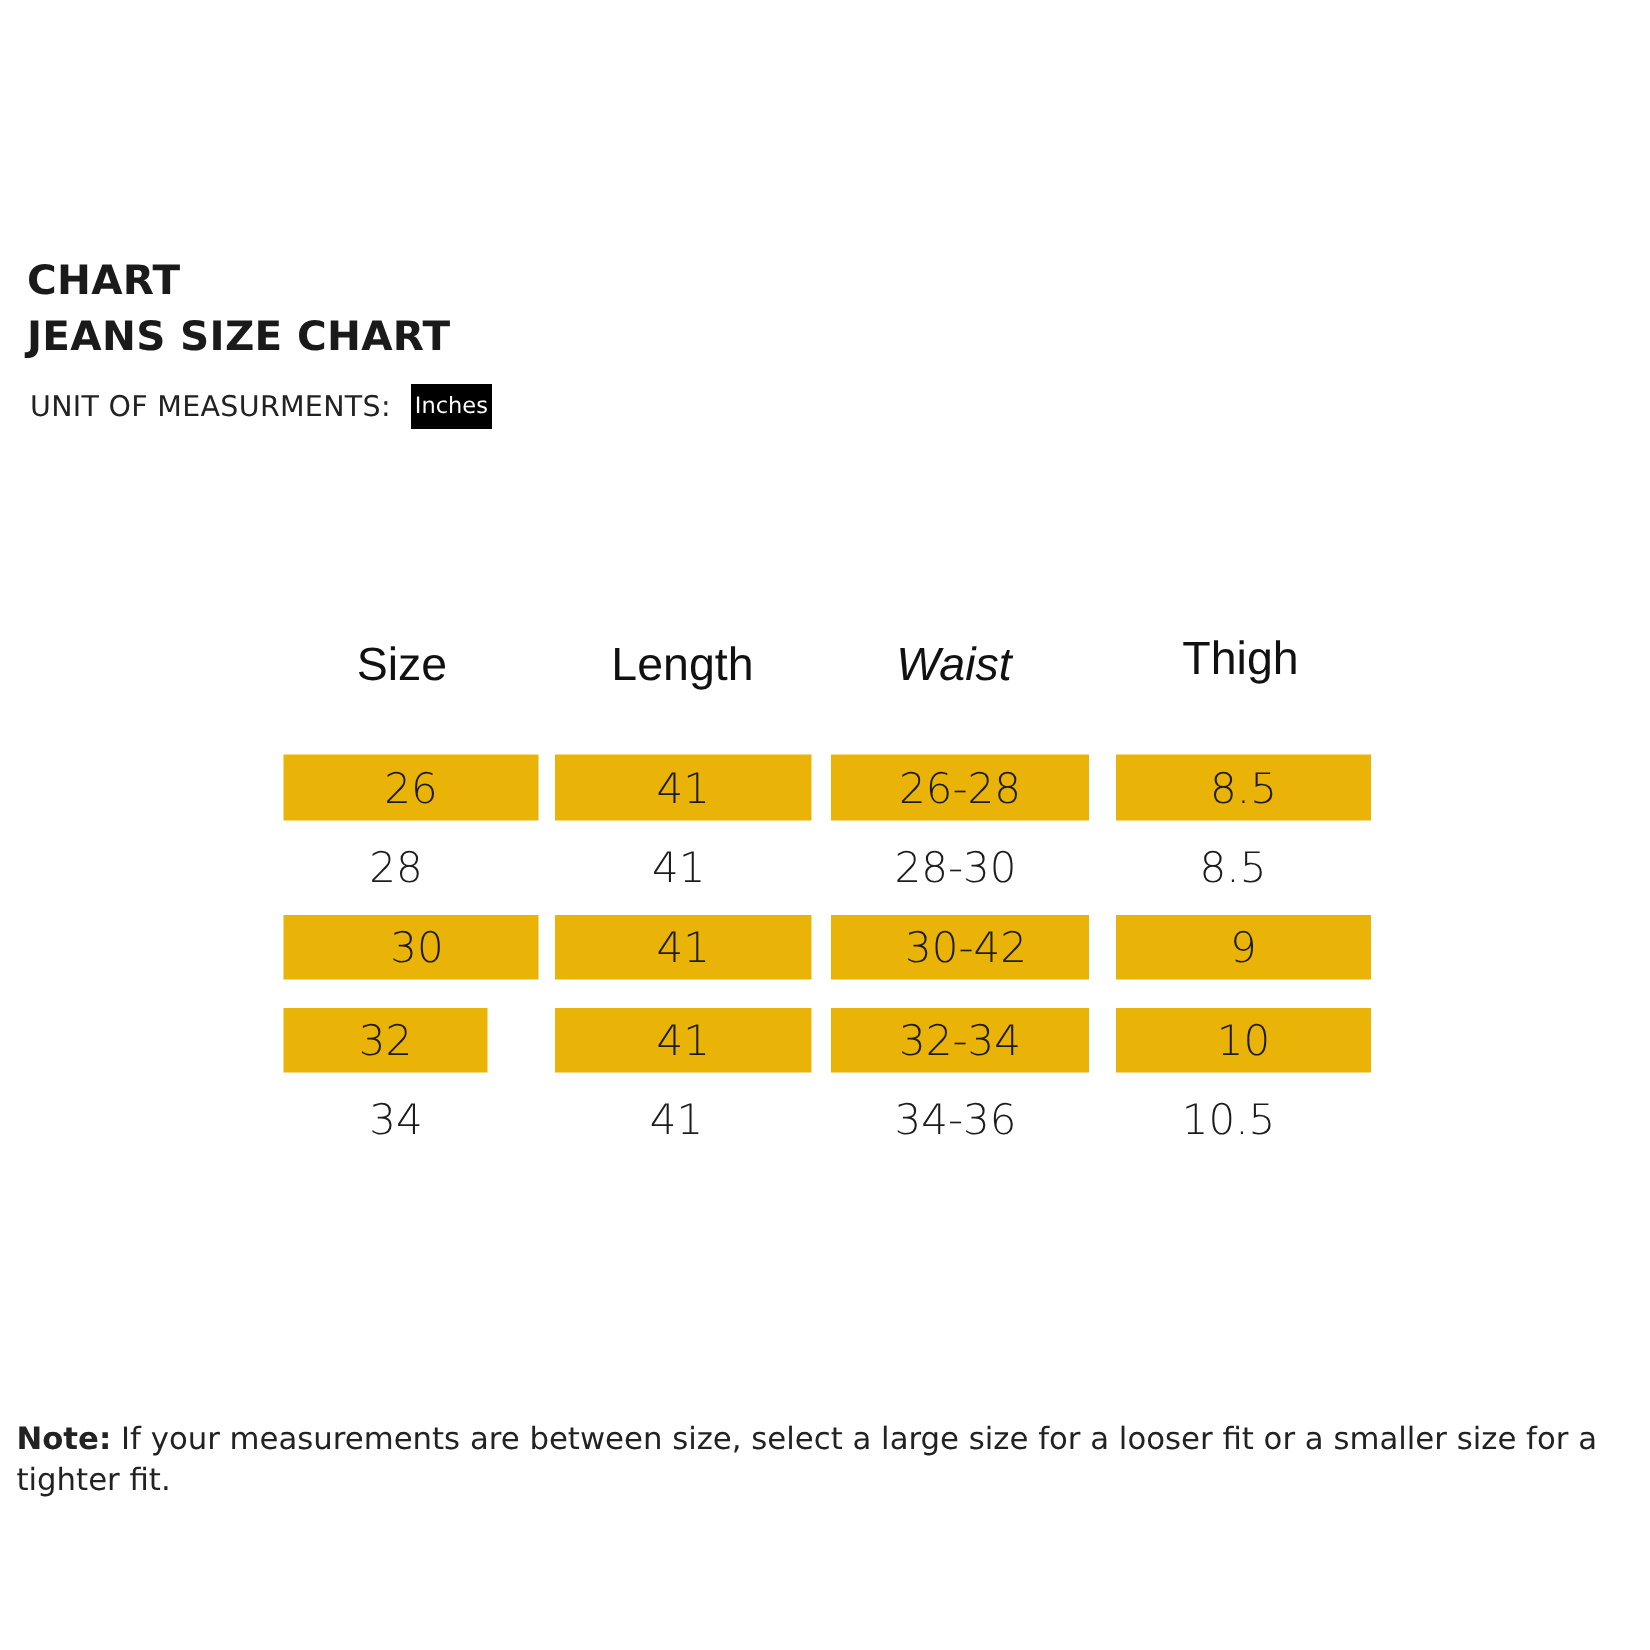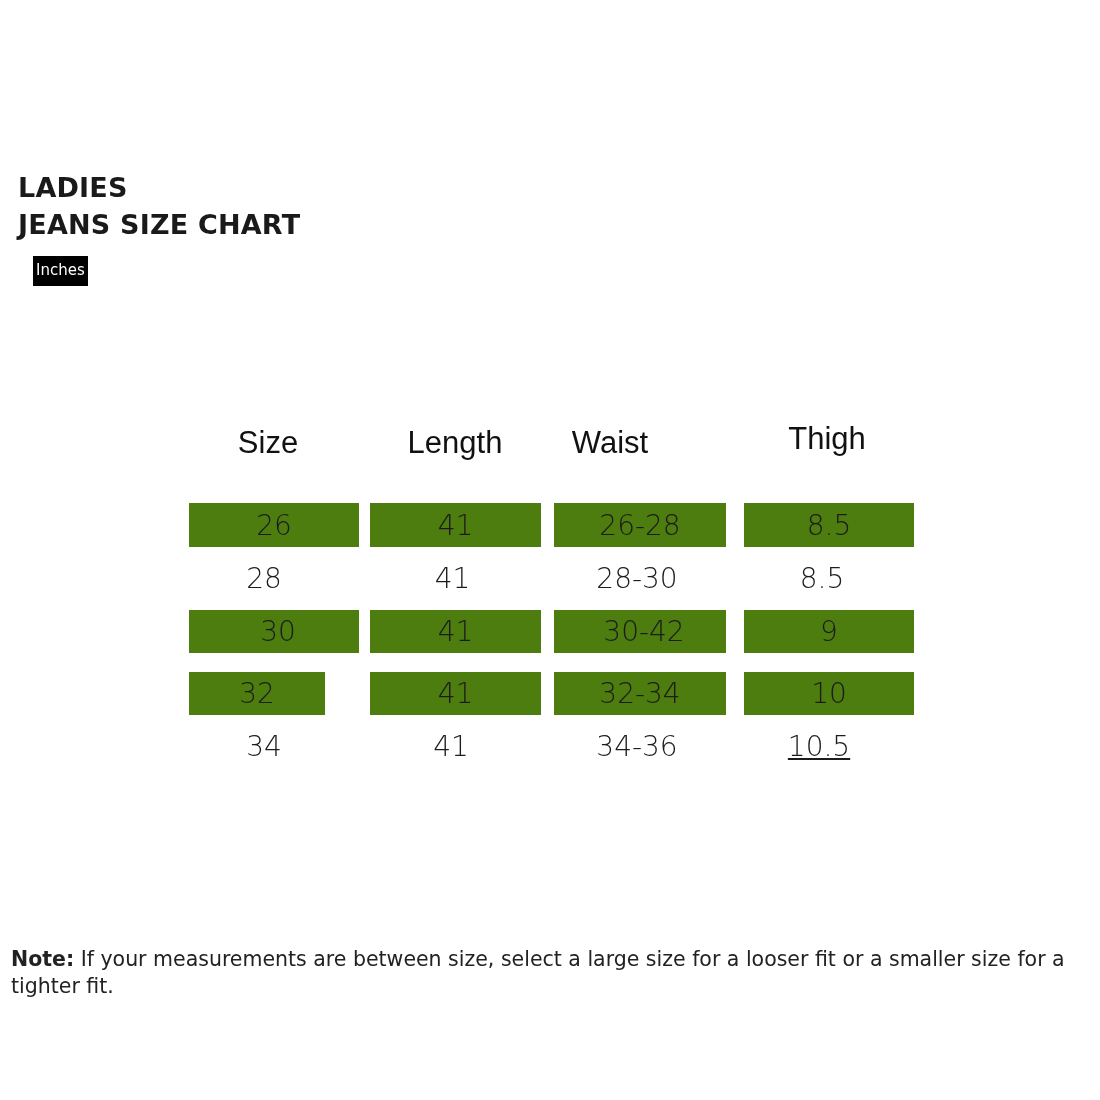--- a/index.html
+++ b/index.html
@@ -10,39 +10,40 @@
   .t1 { top: 174px; font-size: 27px; }
   .t2 { top: 211px; font-size: 27px; }
   .unit-row { position: absolute; left: 20px; top: 256px; display: flex; align-items: center; }
   .unit-label { font-size: 19px; color: #222; letter-spacing: 0.2px; font-family: "DejaVu Sans", sans-serif; }
   .unit-badge { margin-left: 13px; background: #000; color: #ffffff; font-size: 15px;
                 padding: 5px 3px 7px 3px; line-height: 18px; font-family: "DejaVu Sans", sans-serif; }
   .hdr { position: absolute; top: 425px; font-size: 31px; color: #111; text-align: center; width: 180px;
          font-family: "Liberation Sans", sans-serif; }
   .cell { position: absolute; height: 44px; display: flex; align-items: center; justify-content: center;
           font-size: 28px; color: #1c1c1c; font-family: "DejaVu Sans", sans-serif; font-weight: 300; }
-  .shaded { background: #4d7c0f; }
+  .shaded { background: #eab308; }
   .note { position: absolute; left: 11px; top: 946px; width: 1080px; font-size: 20.5px; line-height: 27px;
           color: #222; font-family: "DejaVu Sans", sans-serif; }
   .note b { font-weight: 700; }
 </style>
 </head>
 <body>
 
-<div class="title t1">LADIES</div>
+<div class="title t1">CHART</div>
 <div class="title t2">JEANS SIZE CHART</div>
 
 <div class="unit-row">
+  <span class="unit-label">UNIT OF MEASURMENTS:</span>
   <span class="unit-badge">Inches</span>
 </div>
 
 <div>
   <div class="hdr" style="left:178px;">Size</div>
   <div class="hdr" style="left:365px;">Length</div>
-  <div class="hdr" style="left:520px;">Waist</div>
+  <div class="hdr" style="left:546px;font-style:italic;">Waist</div>
   <div class="hdr" style="left:737px; top:421px;">Thigh</div>
 
   <div>
     <div class="cell shaded" style="left:189px;top:503px;width:170px;">26</div>
     <div class="cell shaded" style="left:370px;top:503px;width:171px;">41</div>
     <div class="cell shaded" style="left:554px;top:503px;width:172px;">26-28</div>
     <div class="cell shaded" style="left:744px;top:503px;width:170px;">8.5</div>
   </div>
 
   <div>
@@ -63,17 +64,17 @@
     <div class="cell shaded" style="left:189px;top:672px;width:136px;height:43px;text-align:right;">32</div>
     <div class="cell shaded" style="left:370px;top:672px;width:171px;height:43px;">41</div>
     <div class="cell shaded" style="left:554px;top:672px;width:172px;height:43px;">32-34</div>
     <div class="cell shaded" style="left:744px;top:672px;width:170px;height:43px;">10</div>
   </div>
 
   <div>
     <div class="cell" style="left:189px;top:724px;width:150px;text-align:center;">34</div>
     <div class="cell" style="left:370px;top:724px;width:162px;">41</div>
     <div class="cell" style="left:554px;top:724px;width:166px;">34-36</div>
-    <div class="cell" style="left:744px;top:724px;width:150px;text-decoration:underline;">10.5</div>
+    <div class="cell" style="left:744px;top:724px;width:150px;">10.5</div>
   </div>
 </div>
 
 <div class="note"><b>Note:</b><span> If your measurements are between size, select a large size for a looser fit or a smaller size for a tighter fit.</span></div>
 
 </body></html>

